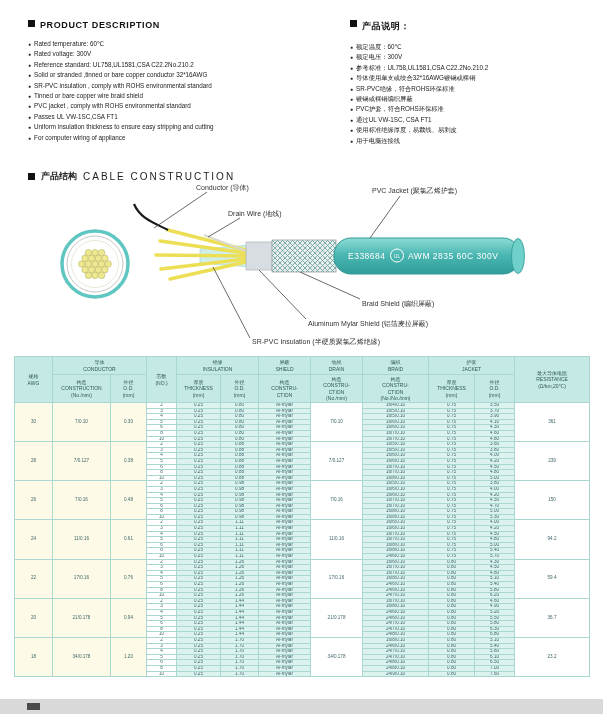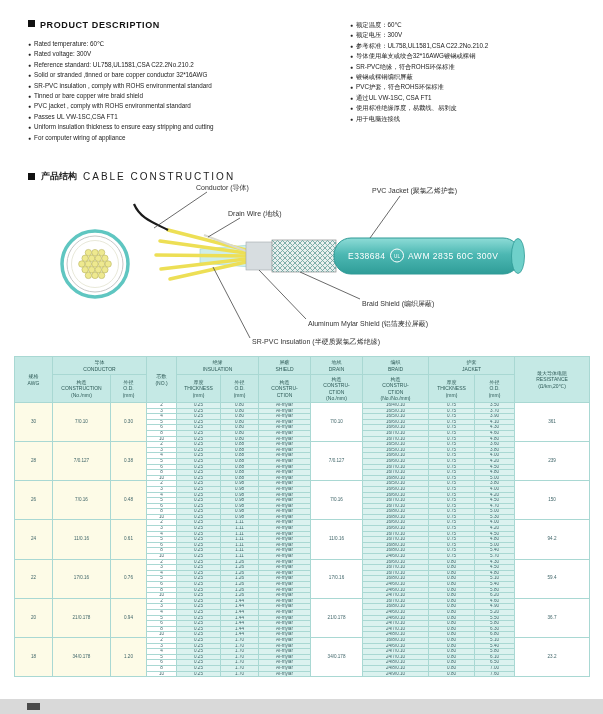--- a/index.html
+++ b/index.html
@@ -57,20 +57,24 @@
         <div class="bullet-item"><span class="bullet">●</span><span>Solid or stranded ,tinned or bare copper conductor 32*16AWG</span></div>
         <div class="bullet-item"><span class="bullet">●</span><span>SR-PVC insulation , comply with ROHS environmental standard</span></div>
         <div class="bullet-item"><span class="bullet">●</span><span>Tinned or bare copper wire braid shield</span></div>
         <div class="bullet-item"><span class="bullet">●</span><span>PVC jacket , comply with ROHS environmental standard</span></div>
         <div class="bullet-item"><span class="bullet">●</span><span>Passes UL VW-1SC,CSA FT1</span></div>
         <div class="bullet-item"><span class="bullet">●</span><span>Uniform insulation thickness to ensure easy stripping and cutting</span></div>
         <div class="bullet-item"><span class="bullet">●</span><span>For computer wiring of appliance</span></div>
       </div>
   </div>
   <div class="col-right">
+    <div class="sec-head">
+      <span class="sq"></span>
+      <span>产品说明：</span>
+    </div>
     <div>
         <div class="bullet-item"><span class="bullet">●</span><span>额定温度：60℃</span></div>
         <div class="bullet-item"><span class="bullet">●</span><span>额定电压：300V</span></div>
         <div class="bullet-item"><span class="bullet">●</span><span>参考标准：UL758,UL1581,CSA C22.2No.210.2</span></div>
         <div class="bullet-item"><span class="bullet">●</span><span>导体使用单支或绞合32*16AWG镀锡或裸铜</span></div>
         <div class="bullet-item"><span class="bullet">●</span><span>SR-PVC绝缘，符合ROHS环保标准</span></div>
         <div class="bullet-item"><span class="bullet">●</span><span>镀锡或裸铜编织屏蔽</span></div>
         <div class="bullet-item"><span class="bullet">●</span><span>PVC护套，符合ROHS环保标准</span></div>
         <div class="bullet-item"><span class="bullet">●</span><span>通过UL VW-1SC, CSA FT1</span></div>
         <div class="bullet-item"><span class="bullet">●</span><span>使用标准绝缘厚度，易裁线、易剥皮</span></div>

